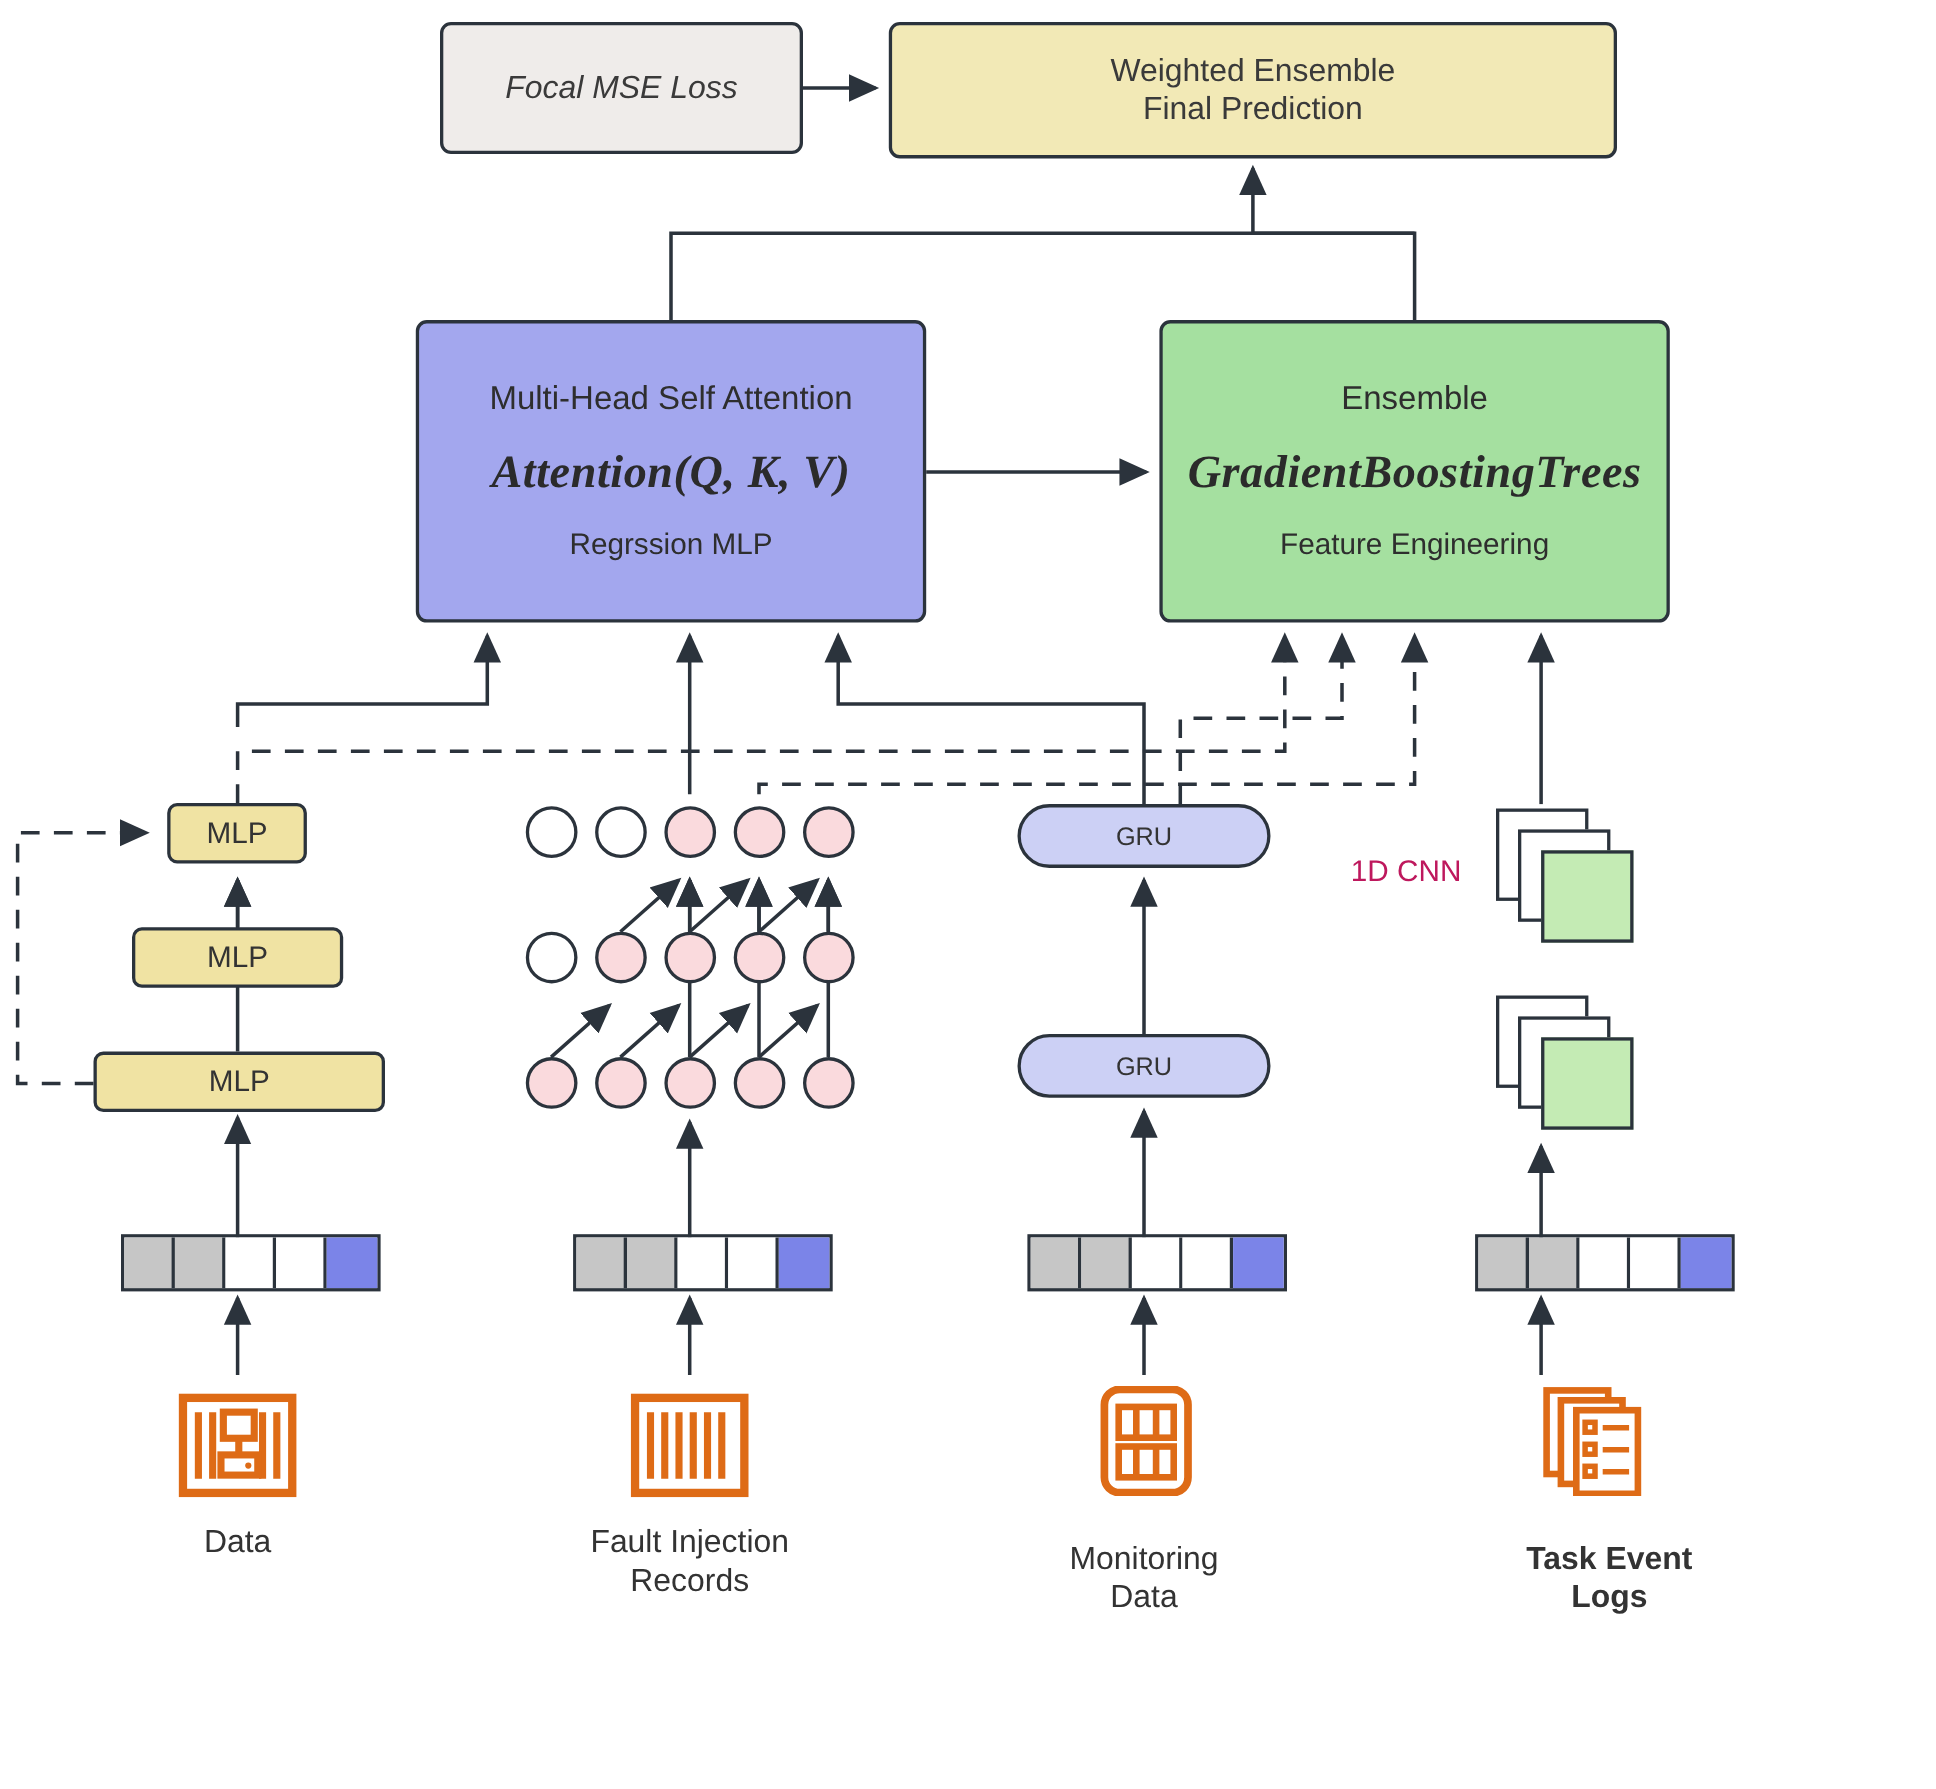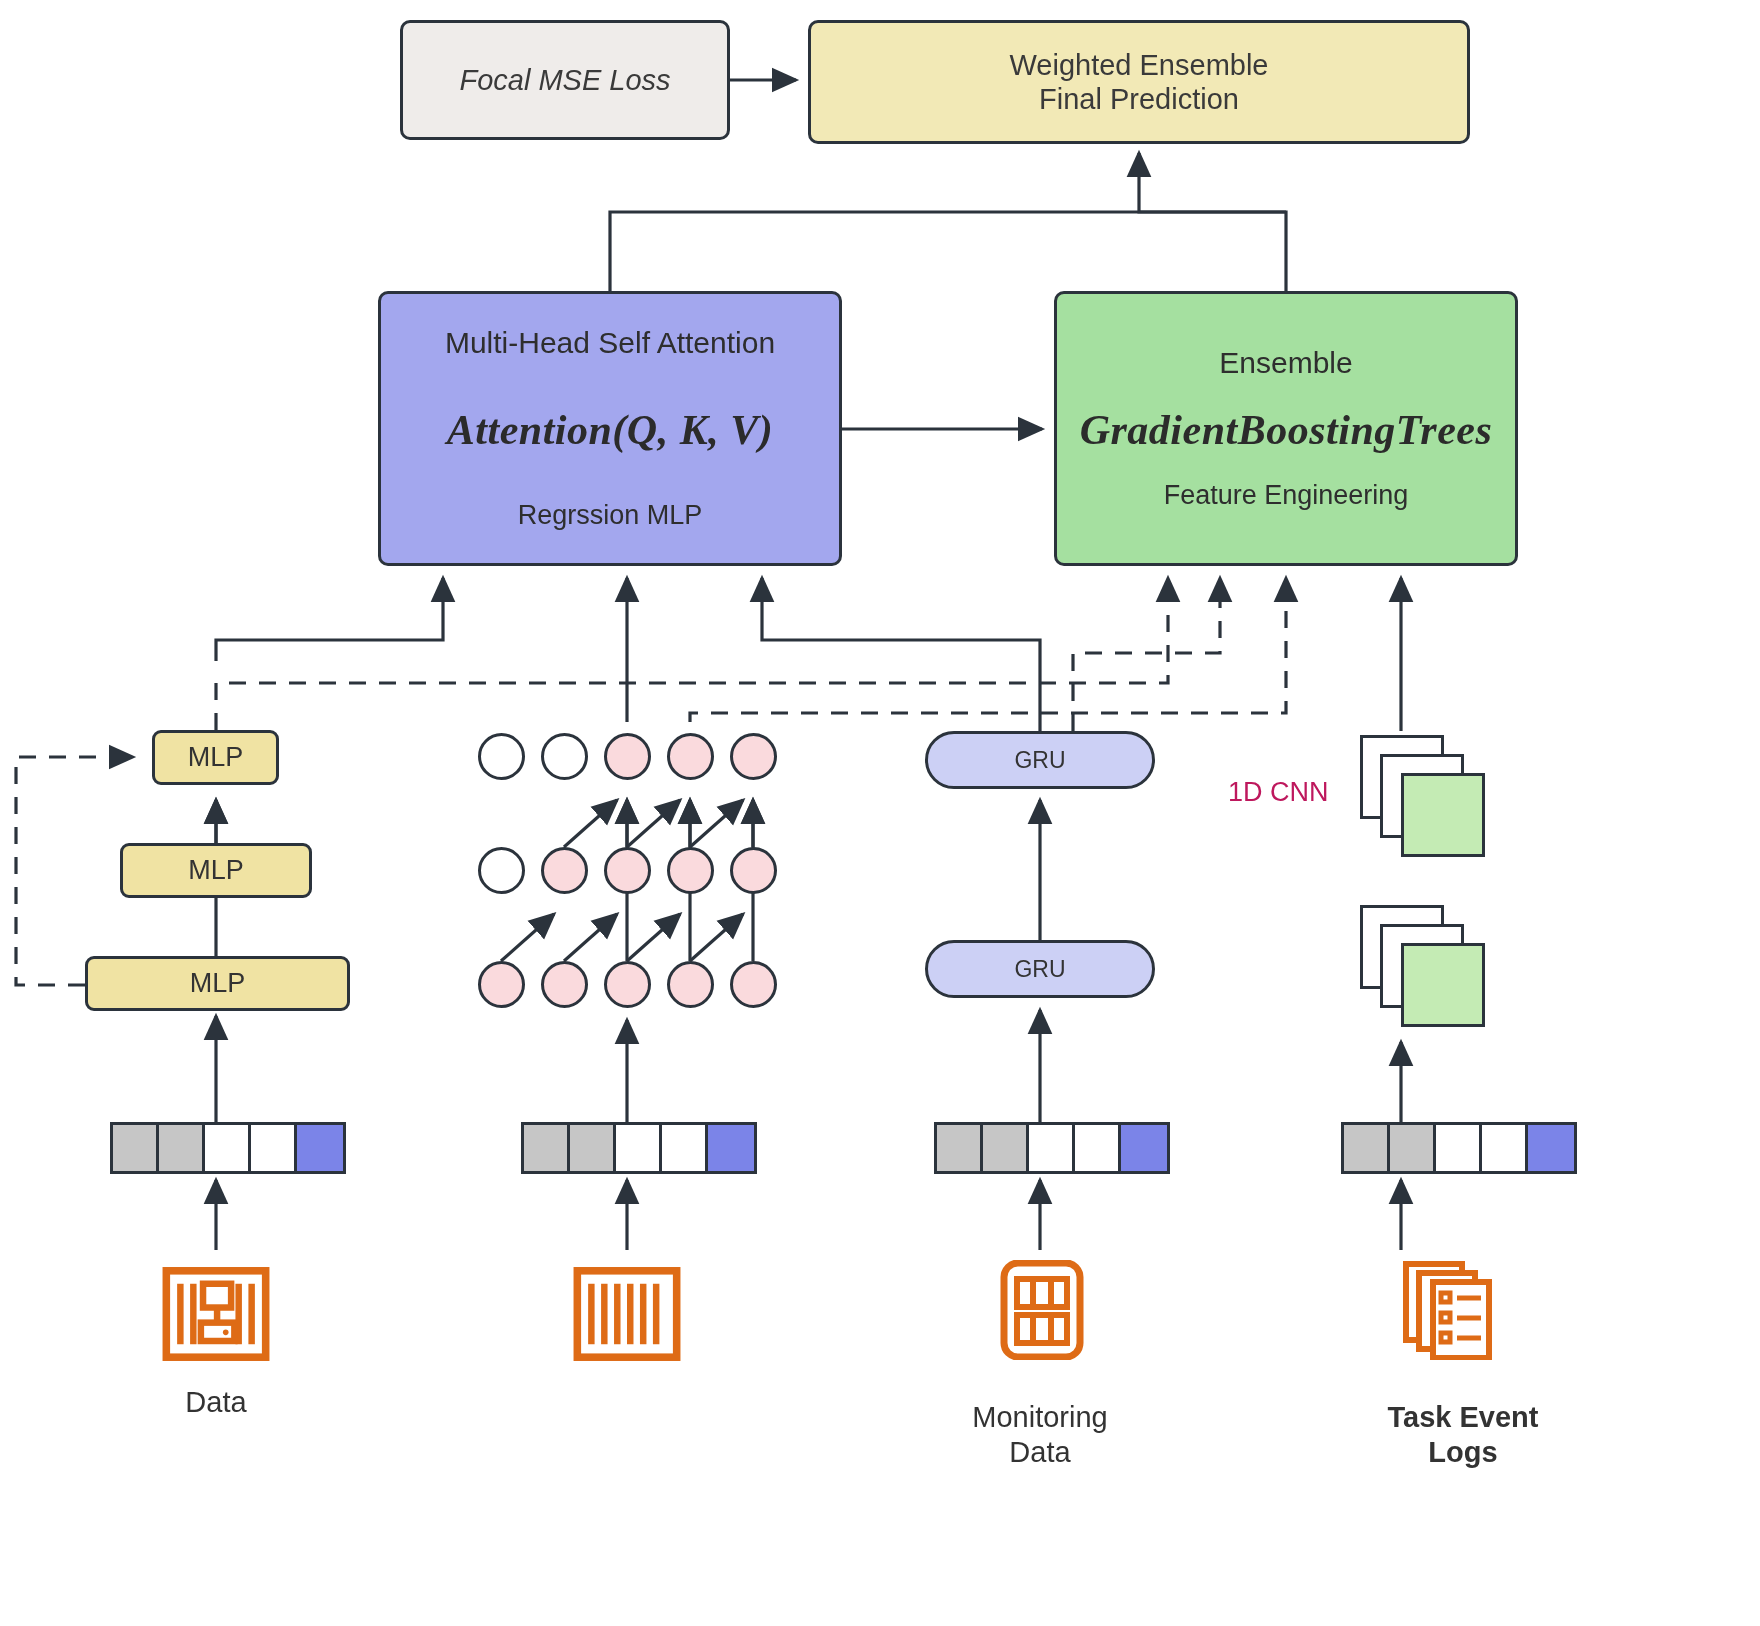--- a/index.html
+++ b/index.html
@@ -11,21 +11,21 @@
   .box{position:absolute;box-sizing:border-box;border:3px solid #2b333c;border-radius:10px;
        display:flex;flex-direction:column;align-items:center;justify-content:center;text-align:center;}
   .box .ln{line-height:1.18;}
 
   #focal-loss{left:400px;top:20px;width:330px;height:120px;background:#efecea;font-style:italic;}
   #focal-loss .ln{font-size:29px;color:#3a3a3a;}
 
   #ensemble{left:808px;top:20px;width:662px;height:124px;background:#f2e9b6;}
   #ensemble .ln{font-size:29px;color:#3a3a3a;}
 
-  #attention-box{left:378px;top:291px;width:464px;height:275px;background:#a3a7ee;gap:20px;}
+  #attention-box{left:378px;top:291px;width:464px;height:275px;background:#a3a7ee;}
   #lightgbm-box{left:1054px;top:291px;width:464px;height:275px;background:#a5e0a0;}
   .model-title{font-size:30px;color:#2e2e2e;margin-bottom:26px;}
   .model-formula{font-family:"Liberation Serif", serif;font-style:italic;font-weight:700;
                   font-size:42px;color:#2b2b2b;letter-spacing:.5px;margin-bottom:26px;}
   .model-sub{font-size:27px;color:#2e2e2e;}
 
   .mlp{position:absolute;box-sizing:border-box;height:55px;border:3px solid #2b333c;border-radius:9px;
        background:#f0e3a3;display:flex;align-items:center;justify-content:center;font-size:27px;color:#333;}
   #mlp-top{left:152px;top:730px;width:127px;}
   #mlp-mid{left:120px;top:843px;width:192px;}
@@ -262,20 +262,24 @@
           <line x1="55" y1="58" x2="79" y2="58"></line>
         <rect x="39" y="73" width="9" height="9" fill="none"></rect>
           <line x1="55" y1="78" x2="79" y2="78"></line>
       </g>
     </svg>
   </div>
 
   <div class="srclabel" style="left:46px;top:1385px;">
     <div>Data</div>
   </div>
+  <div class="srclabel" style="left:457px;top:1385px;">
+    <div>Fault Injection</div>
+    <div>Records</div>
+  </div>
   <div class="srclabel" style="left:870px;top:1400px;">
     <div>Monitoring</div>
     <div>Data</div>
   </div>
   <div class="srclabel" style="left:1293px;top:1400px;font-weight:bold;">
     <div>Task Event</div>
     <div>Logs</div>
   </div>
 
 </div>

